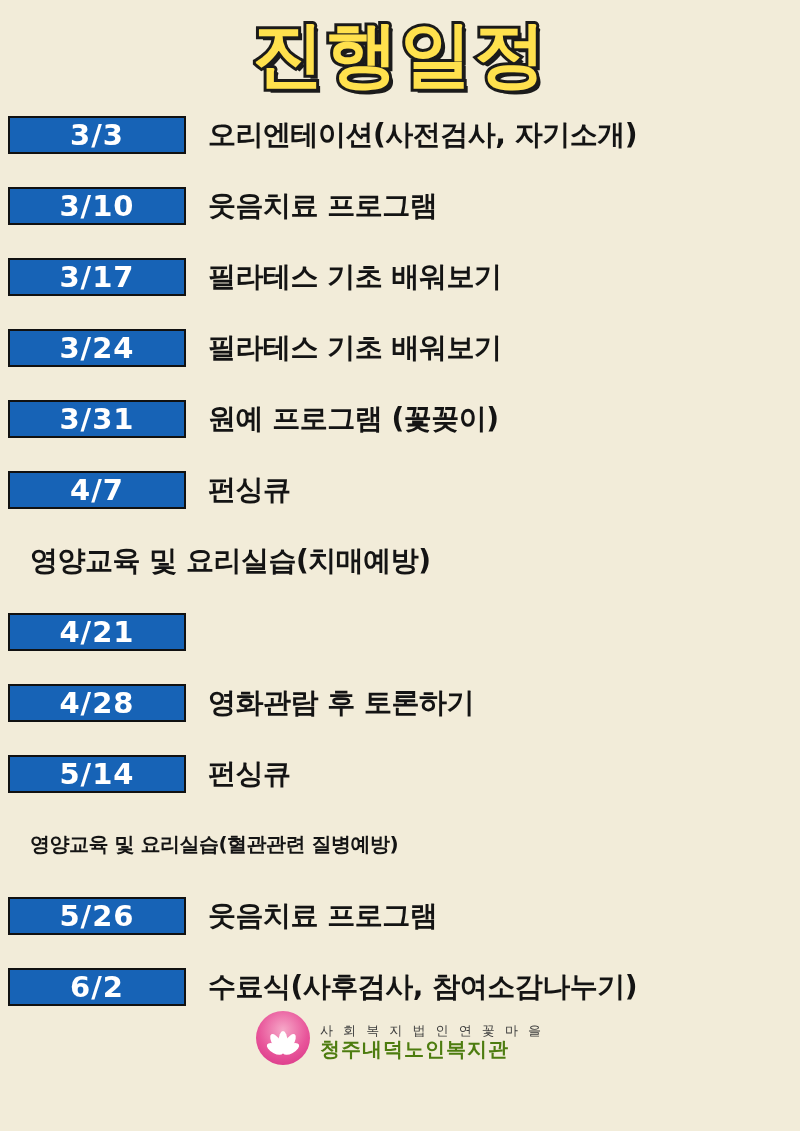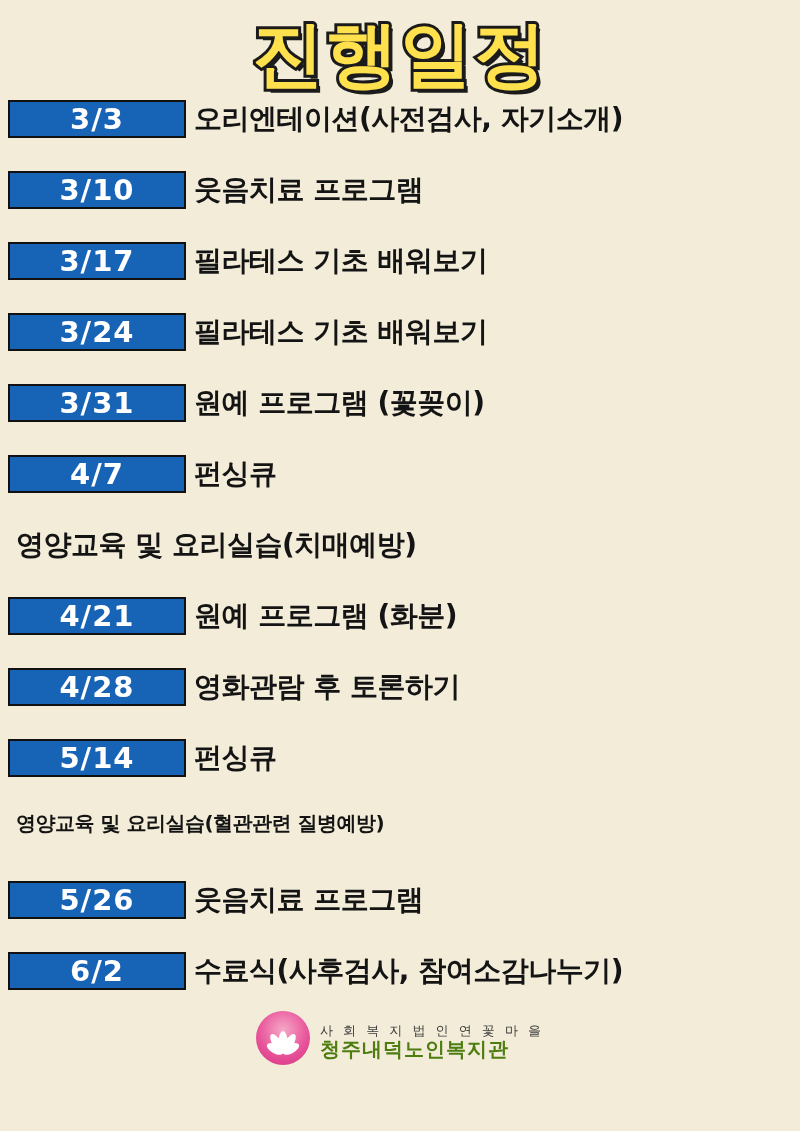--- a/index.html
+++ b/index.html
@@ -49,21 +49,21 @@
   }
 
   
   .schedule {
     margin: 0;
     padding: 0 8px 0 8px;
     box-sizing: border-box;
   }
   .row {
     display: flex;
-    align-items: flex-start;
+    align-items: center;
     height: 69px;
     margin-bottom: 2px;
   }
   .date-cell {
     width: 178px;
     min-width: 178px;
     background: #1763b6;
     border: 2px solid #111111;
     box-sizing: border-box;
     color: #ffffff;
@@ -72,21 +72,21 @@
     font-weight: bold;
     display: flex;
     align-items: center;
     justify-content: center;
     letter-spacing: 1px;
   }
   .desc-cell {
     flex: 1;
     display: flex;
     align-items: center;
-    padding-left: 8px;
+    padding-left: 22px;
     color: #141414;
     font-family: "DejaVu Sans", sans-serif;
     font-size: 28px;
     font-weight: bold;
     letter-spacing: -0.5px;
     white-space: nowrap;
   }
   .desc-cell.small {
     font-size: 20px;
   }
@@ -187,21 +187,20 @@
       <div class="date-cell">4/7</div>
       <div class="desc-cell">펀싱큐</div>
     </div>
 
     <div class="row">
       <div class="desc-cell">영양교육 및 요리실습(치매예방)</div>
     </div>
 
     <div class="row">
       <div class="date-cell">4/21</div>
-      <div class="desc-cell">원예 프로그램 (화분)</div>
     </div>
 
     <div class="row">
       <div class="date-cell">4/28</div>
       <div class="desc-cell">영화관람 후 토론하기</div>
     </div>
 
     <div class="row">
       <div class="date-cell">5/14</div>
       <div class="desc-cell">펀싱큐</div>

